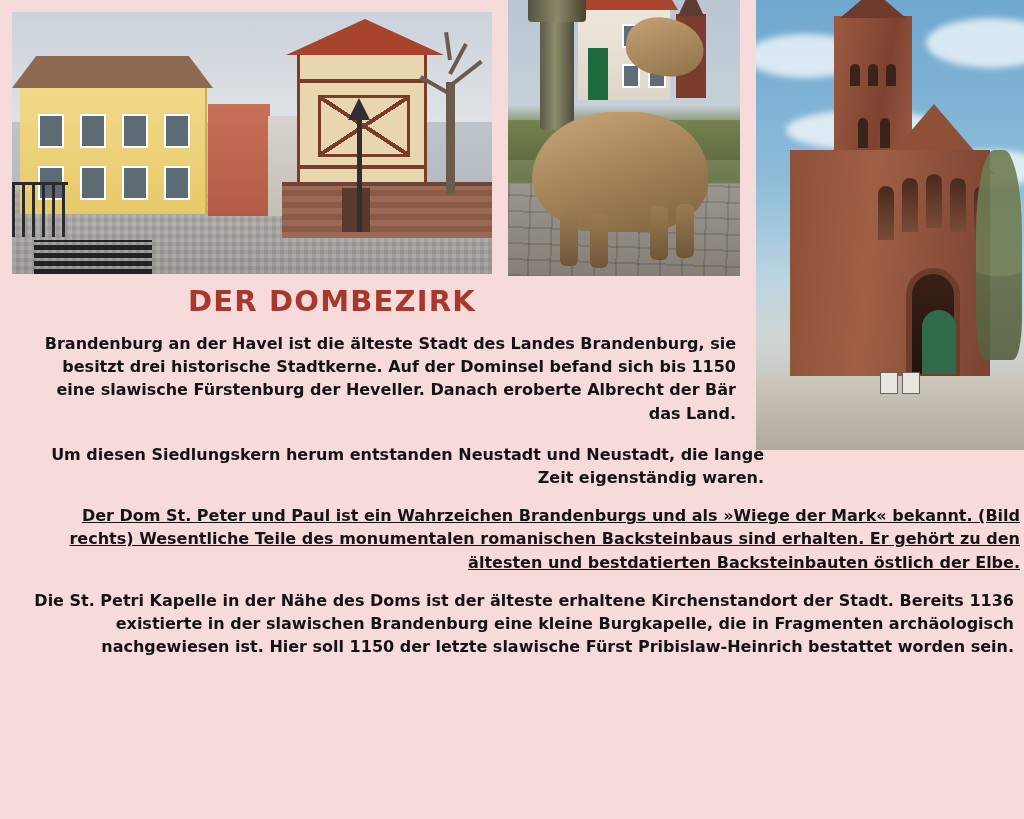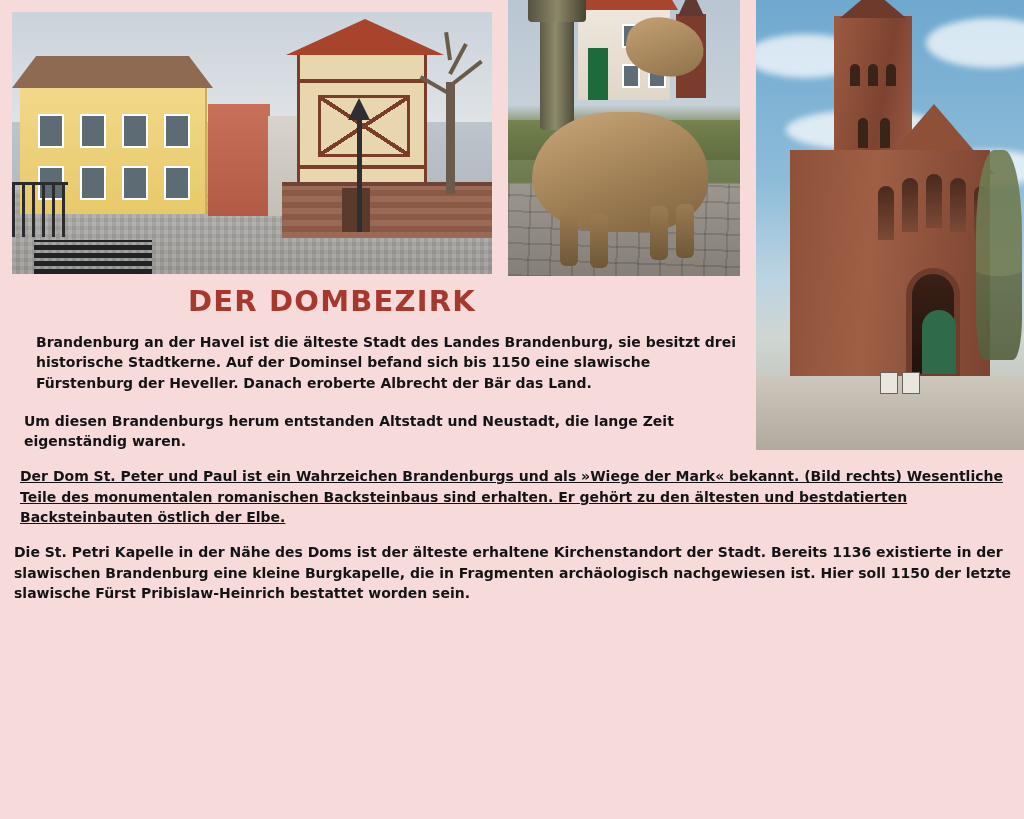--- a/index.html
+++ b/index.html
@@ -287,24 +287,24 @@
     text-align: center;
     color: #a6392e;
     font-size: 29px;
     font-weight: bold;
     letter-spacing: 1.2px;
     transform: translateX(-180px);
   }
 
   .para {
     color: #141414;
-    font-size: 14px;
+    font-size: 16px;
     font-weight: bold;
     line-height: 1.45;
-    text-align: left;
+    text-align: right;
     margin: 0 0 15px 0;
   }
   .para.p1 { width: 700px; margin-left: 22px; }
   .para.p2 { width: 740px; margin-left: 10px; margin-top: 18px; }
   .para.p3 { width: 800px; margin-left: 58px; }
   .para.p4 { width: 1000px; margin-left: 6px; text-decoration: underline; }
   .para.p5 { width: 1000px; margin-left: 0px; margin-bottom: 0; }
 </style>
 </head>
 <body>
@@ -398,19 +398,19 @@
     <div class="pd-tree"></div>
     <div class="pd-plaza"></div>
     <div class="pd-sign" style="left:124px; bottom:56px;"></div>
     <div class="pd-sign" style="left:146px; bottom:56px;"></div>
   </div>
 
   <div class="content">
     <h1 class="title">DER DOMBEZIRK</h1>
 
     <p class="para p1">Brandenburg an der Havel ist die älteste Stadt des Landes Brandenburg, sie besitzt drei historische Stadtkerne. Auf der Dominsel befand sich bis 1150 eine slawische Fürstenburg der Heveller. Danach eroberte Albrecht der Bär das Land.</p>
-    <p class="para p2">Um diesen Brandenburgs herum entstanden Altstadt und Neustadt, die lange Zeit eigenständig waren.</p>
+    <p class="para p2">Um diesen Siedlungskern herum entstanden Neustadt und Neustadt, die lange Zeit eigenständig waren.</p>
     <p class="para p4">Der Dom St. Peter und Paul ist ein Wahrzeichen Brandenburgs und als »Wiege der Mark« bekannt.  (Bild rechts)
 Wesentliche Teile des monumentalen romanischen Backsteinbaus sind erhalten. Er gehört zu den ältesten und bestdatierten Backsteinbauten östlich der Elbe.</p>
     <p class="para p5">Die St. Petri Kapelle in der Nähe des Doms ist der älteste erhaltene Kirchenstandort der Stadt. Bereits 1136 existierte in der slawischen Brandenburg eine kleine Burgkapelle, die in Fragmenten archäologisch nachgewiesen ist. Hier soll 1150 der letzte slawische Fürst Pribislaw-Heinrich bestattet worden sein.</p>
   </div>
 
 </div>
 
 </body></html>

